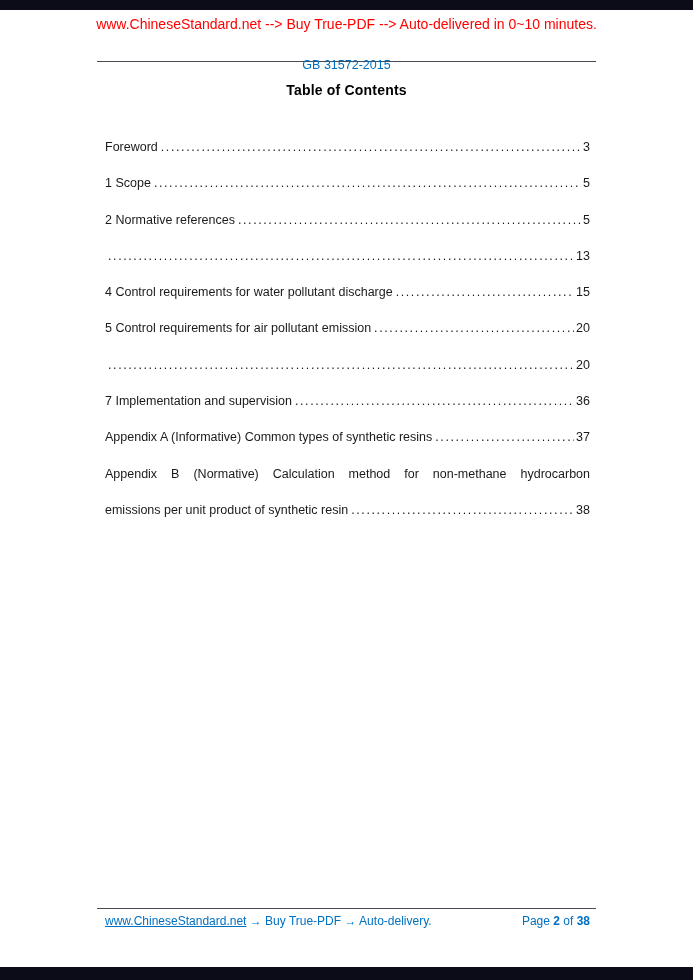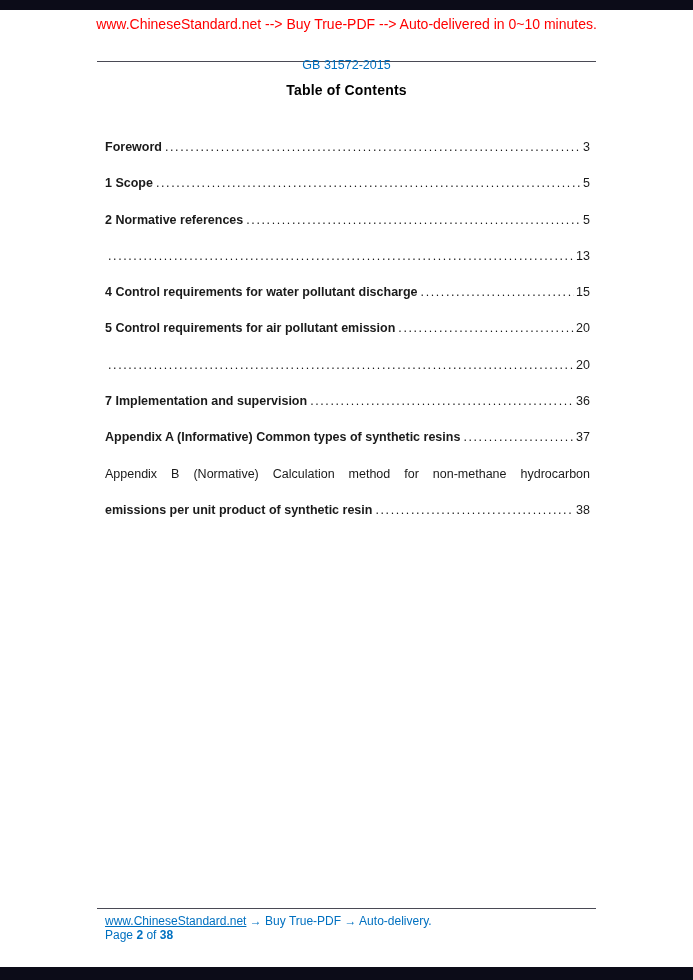--- a/index.html
+++ b/index.html
@@ -40,37 +40,37 @@
 
   .toc {
     position: absolute; top: 129px; left: 105px; width: 485px;
     color: #1a1a1a; font-size: 12.5px;
   }
   .toc-row {
     display: flex; align-items: baseline;
     height: 36.3px; line-height: 36.3px;
     white-space: nowrap;
   }
-  .toc-label { flex: 0 0 auto; font-weight: bold; }
+  .toc-label { flex: 0 0 auto; }
   .leader {
     flex: 1 1 auto; overflow: hidden; white-space: nowrap;
     letter-spacing: 1.6px; margin: 0 2px 0 3px;
     color: #1a1a1a;
   }
   .toc-page { flex: 0 0 auto; }
   .toc-row-justify {
     height: 36.3px; line-height: 36.3px;
     text-align: justify; text-align-last: justify;
     white-space: nowrap; overflow: hidden;
   }
 
   .footer {
     position: absolute; top: 914px; left: 105px; width: 485px;
     display: flex; justify-content: space-between; align-items: baseline;
-    color: #0070c0; font-size: 12px; white-space: nowrap; flex-direction: column;
+    color: #0070c0; font-size: 12px; white-space: nowrap;
   }
   .footer-left { }
   .footer-link { text-decoration: underline; color: #0070c0; cursor: pointer; }
   .footer-right b { font-weight: bold; }
 </style>
 </head>
 <body>
 
 <div class="edge-bar top"></div>
 

